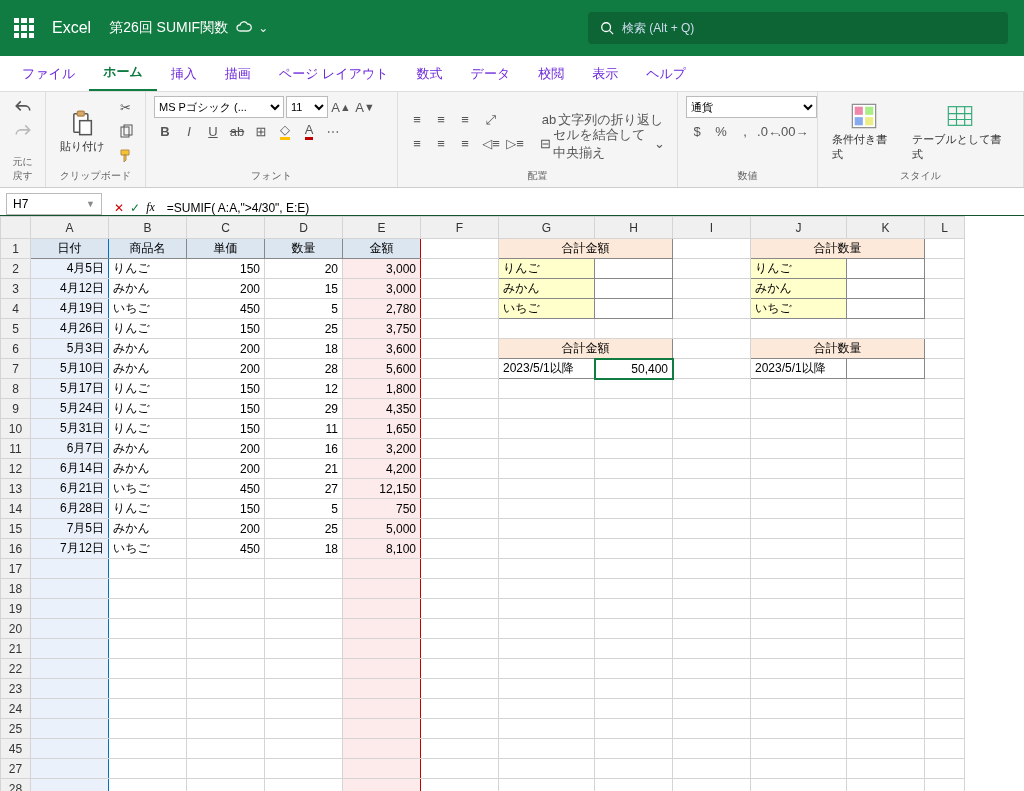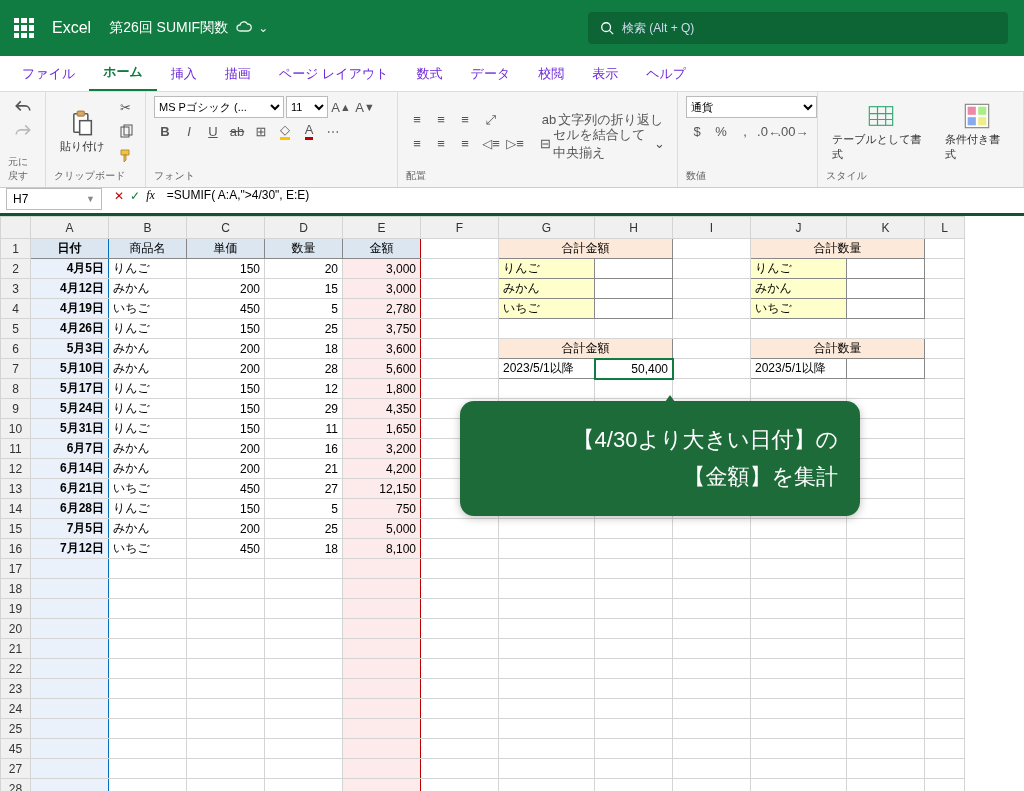--- a/index.html
+++ b/index.html
@@ -16,31 +16,31 @@
 .searchbox svg { margin-right: 8px; }
 
 
 .tabs { display: flex; height: 36px; border-bottom: 1px solid #ddd; padding: 0 8px; align-items: end; }
 .tab { padding: 8px 14px; font-size: 13px; color: #6d28d9; cursor: pointer; }
 .tab.active { border-bottom: 2px solid #107c41; color: #107c41; font-weight: bold; }
 
 
 .ribbon { height: 96px; background: #f5f5f5; border-bottom: 1px solid #ccc; display: flex; }
 .group { border-right: 1px solid #ddd; padding: 4px 8px 2px; display: flex; flex-direction: column; justify-content: space-between; }
-.group-label { text-align: left; font-size: 10px; color: #666; padding: 2px 0; }
+.group-label { text-align: center; font-size: 10px; color: #666; padding: 2px 0; }
 .group-body { flex: 1; display: flex; align-items: center; gap: 4px; }
 .ico-btn { width: 22px; height: 22px; display: flex; align-items: center; justify-content: center; color: #555; cursor: pointer; border-radius: 3px; font-size: 13px; }
 .big-btn { display: flex; flex-direction: column; align-items: center; gap: 2px; padding: 4px 6px; cursor: pointer; font-size: 11px; color: #333; }
 .big-btn svg { width: 28px; height: 28px; }
 .font-select { height: 22px; font-size: 11px; border: 1px solid #bbb; background: #fff; }
 .vcol { display: flex; flex-direction: column; gap: 2px; }
 .hrow { display: flex; gap: 2px; align-items: center; }
 
 
-.fbar { height: 28px; border-bottom: 3px solid #14532d; display: flex; align-items: flex-start; font-size: 12px; }
+.fbar { height: 28px; border-bottom: 1px solid #14532d; display: flex; align-items: flex-end; font-size: 12px; }
 .namebox { width: 96px; height: 22px; border: 1px solid #bbb; margin: 0 6px; padding: 0 6px; display: flex; align-items: center; justify-content: space-between; }
 .fbar-btns { display: flex; gap: 6px; padding: 0 6px; align-items: center; }
 .fbar-btns span { cursor: pointer; }
 .fx { font-style: italic; font-family: serif; }
 .formula-input { flex: 1; padding: 0 6px; color: #000; }
 
 
 .grid-wrap { position: relative; }
 table.grid { border-collapse: collapse; table-layout: fixed; }
 .grid th, .grid td { border: 1px solid #d4d4d4; height: 20px; font-size: 12px; padding: 0 4px; background: #fff; overflow: hidden; white-space: nowrap; }
@@ -54,21 +54,21 @@
 
 .hdr-cell { background: #dce6f1 !important; text-align: center !important; border: 1px solid #888 !important; }
 .hdr-orange { background: #fde9d9 !important; text-align: center !important; border: 1px solid #888 !important; }
 .hdr-yellow { background: #ffffcc !important; text-align: left !important; border: 1px solid #888 !important; }
 .bord { border: 1px solid #888 !important; }
 .col-a-hl { background: #eaf1fa !important; }
 .col-e-hl { background: #fdeaea !important; }
 
 
 .range-a-l { border-left: 1.5px solid #0070c0 !important; }
-.range-a-r { border-right: 1.5px solid #0070c0 !important; font-weight: bold; }
+.range-a-r { border-right: 1.5px solid #0070c0 !important; }
 .range-e-l { border-left: 1.5px solid #c00000 !important; }
 .range-e-r { border-right: 1.5px solid #c00000 !important; }
 
 
 .active-cell { outline: 2px solid #107c41; outline-offset: -1px; position: relative; }
 
 
 .callout { position: absolute; left: 460px; top: 185px; width: 400px; background: #1e6b3a; color: #fff; border-radius: 14px; padding: 20px 22px; font-size: 22px; line-height: 1.7; text-align: right; box-shadow: 0 2px 8px rgba(0,0,0,.25); }
 .callout::before { content: ""; position: absolute; top: -16px; left: 200px; border: 10px solid transparent; border-bottom: 14px solid #1e6b3a; }
 </style>
@@ -230,35 +230,35 @@
         <div class="ico-btn">,</div>
         <div class="ico-btn">.0←</div>
         <div class="ico-btn">.00→</div>
       </div>
     </div>
     <div class="group-label">数値</div>
   </div>
   <div class="group" style="flex:1">
     <div class="group-body">
       <div class="big-btn">
-        <svg viewBox="0 0 24 24" fill="none" stroke="#3a7">
-            <rect x="2" y="4" width="20" height="16"></rect>
-            <path d="M2 10h20M2 15h20M9 4v16M16 4v16"></path>
-          </svg>
-        <span>テーブルとして書式</span>
-      </div>
-      <div class="big-btn">
         <svg viewBox="0 0 24 24">
             <rect x="2" y="2" width="20" height="20" fill="#fff" stroke="#888"></rect>
             <rect x="4" y="4" width="7" height="7" fill="#e8a"></rect>
             <rect x="13" y="4" width="7" height="7" fill="#ae8"></rect>
             <rect x="4" y="13" width="7" height="7" fill="#8ae"></rect>
             <rect x="13" y="13" width="7" height="7" fill="#ee8"></rect>
           </svg>
         <span>条件付き書式</span>
+      </div>
+      <div class="big-btn">
+        <svg viewBox="0 0 24 24" fill="none" stroke="#3a7">
+            <rect x="2" y="4" width="20" height="16"></rect>
+            <path d="M2 10h20M2 15h20M9 4v16M16 4v16"></path>
+          </svg>
+        <span>テーブルとして書式</span>
       </div>
     </div>
     <div class="group-label">スタイル</div>
   </div>
 </div>
 
 <div class="fbar">
   <div class="namebox">
       <span>H7</span>
       <span style="font-size:9px;color:#888">▼</span>
@@ -789,17 +789,13 @@
           <td class=""></td>
           <td class=""></td>
           <td class=""></td>
           <td class=""></td>
           <td class=""></td>
           <td class=""></td>
         </tr>
       </tbody>
     </table>
 
-  <div class="callout">
-    <div>【4/30より大きい日付】の</div>
-    <div>【金額】を集計</div>
-  </div>
 </div>
 
 </body></html>

